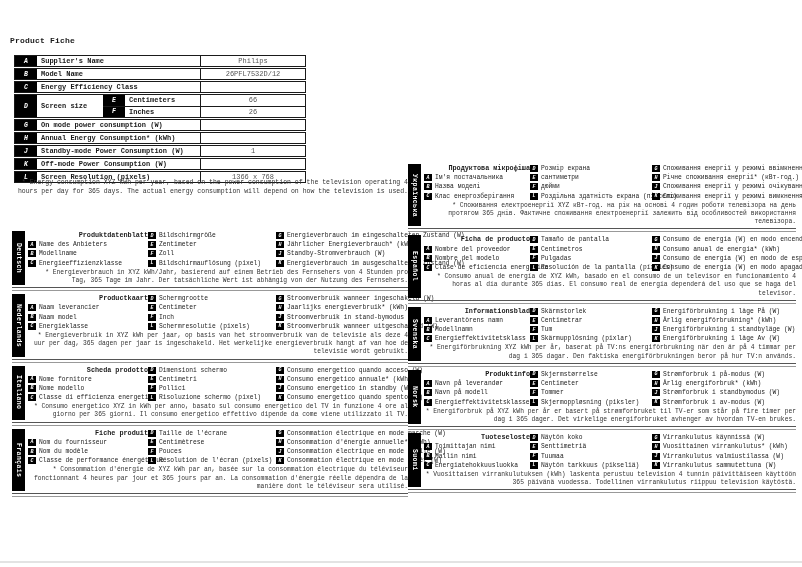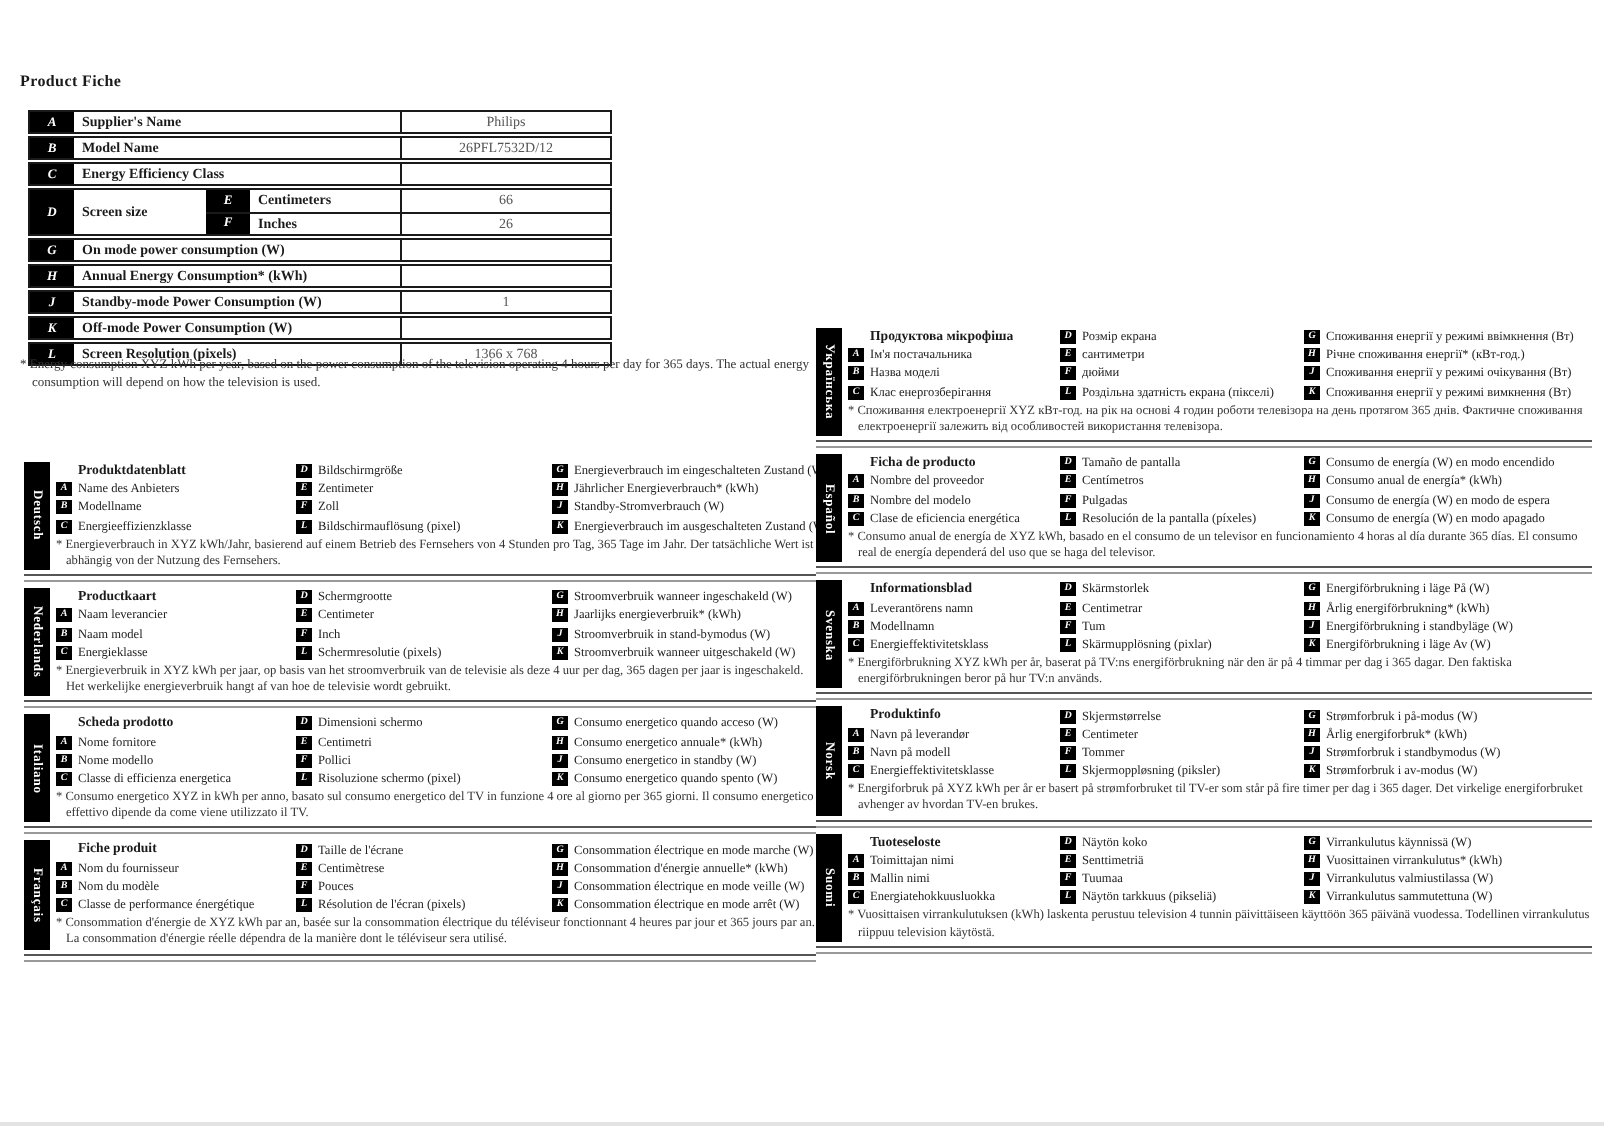--- a/index.html
+++ b/index.html
@@ -1,17 +1,17 @@
 <!DOCTYPE html>
 <html><head>
 <meta charset="utf-8">
 <style>
   html,body{margin:0;padding:0;background:#fff;}
   .page{position:relative;width:802px;height:567px;background:#fff;overflow:hidden;
-        font-family:Liberation Serif, serif;color:#1a1a1a;}
+        font-family:Liberation Mono, monospace;color:#1a1a1a;text-align:right;}
   .page-title{position:absolute;left:10px;top:36px;font-size:8px;font-weight:bold;letter-spacing:.2px;}
 
   
   .product-table{position:absolute;left:14px;top:55px;width:292px;}
   .trow{display:flex;align-items:stretch;border:1px solid #1a1a1a;height:10px;margin-bottom:1px;background:#fff;}
   .badge{width:22px;background:#000;color:#fff;font-size:6.5px;font-weight:bold;font-style:italic;
          display:flex;align-items:center;justify-content:center;flex:0 0 auto;}
   .tlabel{flex:1;font-weight:bold;font-size:7px;padding:0 4px;display:flex;align-items:center;white-space:nowrap;}
   .tvalue{width:104px;flex:0 0 auto;border-left:1px solid #1a1a1a;font-size:7px;color:#555;
           display:flex;align-items:center;justify-content:center;}

